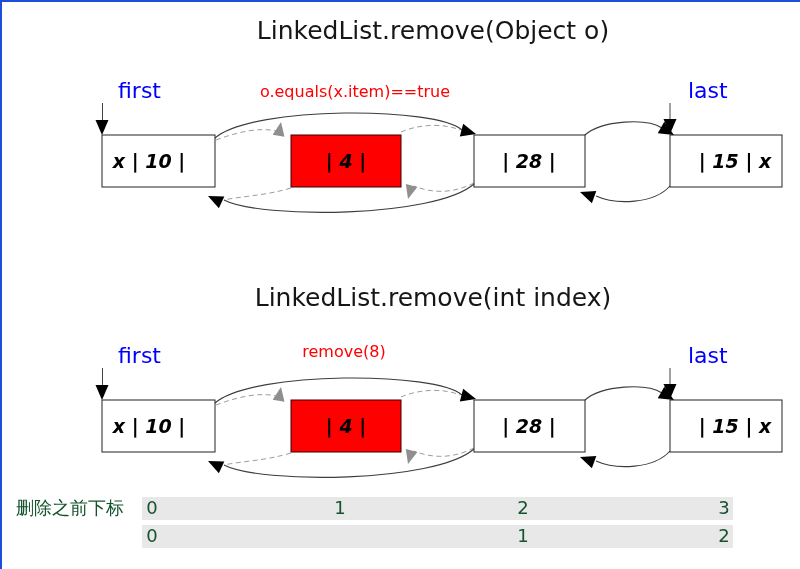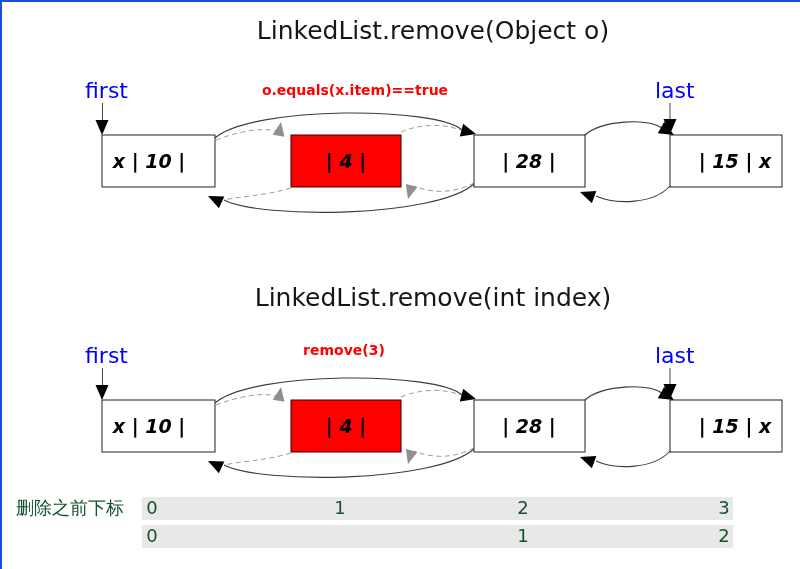--- a/index.html
+++ b/index.html
@@ -11,27 +11,28 @@
   }
   .title{
     position:absolute;left:31px;width:800px;text-align:center;
     font-size:25px;color:#161616;white-space:nowrap;
   }
   #title1{top:14px}
   #title2{top:281px}
   .ptr-label{
     position:absolute;font-size:22px;color:var(--pointer-blue,#0000ff);
     white-space:nowrap;
+    margin-left:33px;
   }
   #first1{left:83px;top:76px}
   #last1{left:653px;top:76px}
   #first2{left:83px;top:341px}
   #last2{left:653px;top:341px}
   .annotation{
-    position:absolute;font-size:14px;font-weight:bold;
+    position:absolute;font-size:16px;font-weight:normal;
     color:var(--highlight-red,#ff0000);transform:translateX(-50%);
     white-space:nowrap;
   }
   #ann1{left:353px;top:80px}
   #ann2{left:342px;top:340px}
   svg.node-diagram{position:absolute;left:0;width:800px;height:175px}
   #svg1{top:70px}
   #svg2{top:335px}
   svg text{font-family:"DejaVu Sans","Liberation Sans",sans-serif}
   .idx-row{
@@ -87,21 +88,21 @@
       <polygon points="0,0 -15,6.5 -15,-6.5" transform="translate(578,120) rotate(200)" fill="#000000"></polygon>
       <polygon points="0,0 -15,6.5 -15,-6.5" transform="translate(100,63) rotate(90)" fill="#000000"></polygon>
       <polygon points="0,0 -15,6.5 -15,-6.5" transform="translate(668,62) rotate(90)" fill="#000000"></polygon>
       <polygon points="0,0 -14,6 -14,-6" transform="translate(279,50) rotate(-80)" fill="#8f8f8f"></polygon>
       <polygon points="0,0 -14,6 -14,-6" transform="translate(406,127) rotate(105)" fill="#8f8f8f"></polygon>
     </svg>
 
   <div class="title" id="title2">LinkedList.remove(int index)</div>
 
   <div class="ptr-label" id="first2">first</div>
-  <div class="annotation" id="ann2">remove(3)</div>
+  <div class="annotation" id="ann2">remove(8)</div>
   <div class="ptr-label" id="last2">last</div>
 
   <svg class="node-diagram" id="svg2" viewBox="0 0 800 175">
       <path d="M213,66 C252,33 435,35 460,58" fill="none" stroke="#3d3d3d" stroke-width="1.1"></path>
       <path d="M472,112 C433,146 258,147 222,128" fill="none" stroke="#3d3d3d" stroke-width="1.1"></path>
       <path d="M583,63 C600,48 645,46 660,56" fill="none" stroke="#3d3d3d" stroke-width="1.1"></path>
       <path d="M668,114 C652,132 614,133 594,124" fill="none" stroke="#3d3d3d" stroke-width="1.1"></path>
       <path d="M214,68 C235,60 258,55 274,59" fill="none" stroke="#9c9c9c" stroke-width="1" stroke-dasharray="5 3.5"></path>
       <path d="M399,60 C420,51 444,52 458,58" fill="none" stroke="#9c9c9c" stroke-width="1" stroke-dasharray="5 3.5"></path>
       <path d="M472,111 C452,121 432,122 412,114" fill="none" stroke="#9c9c9c" stroke-width="1" stroke-dasharray="5 3.5"></path>

